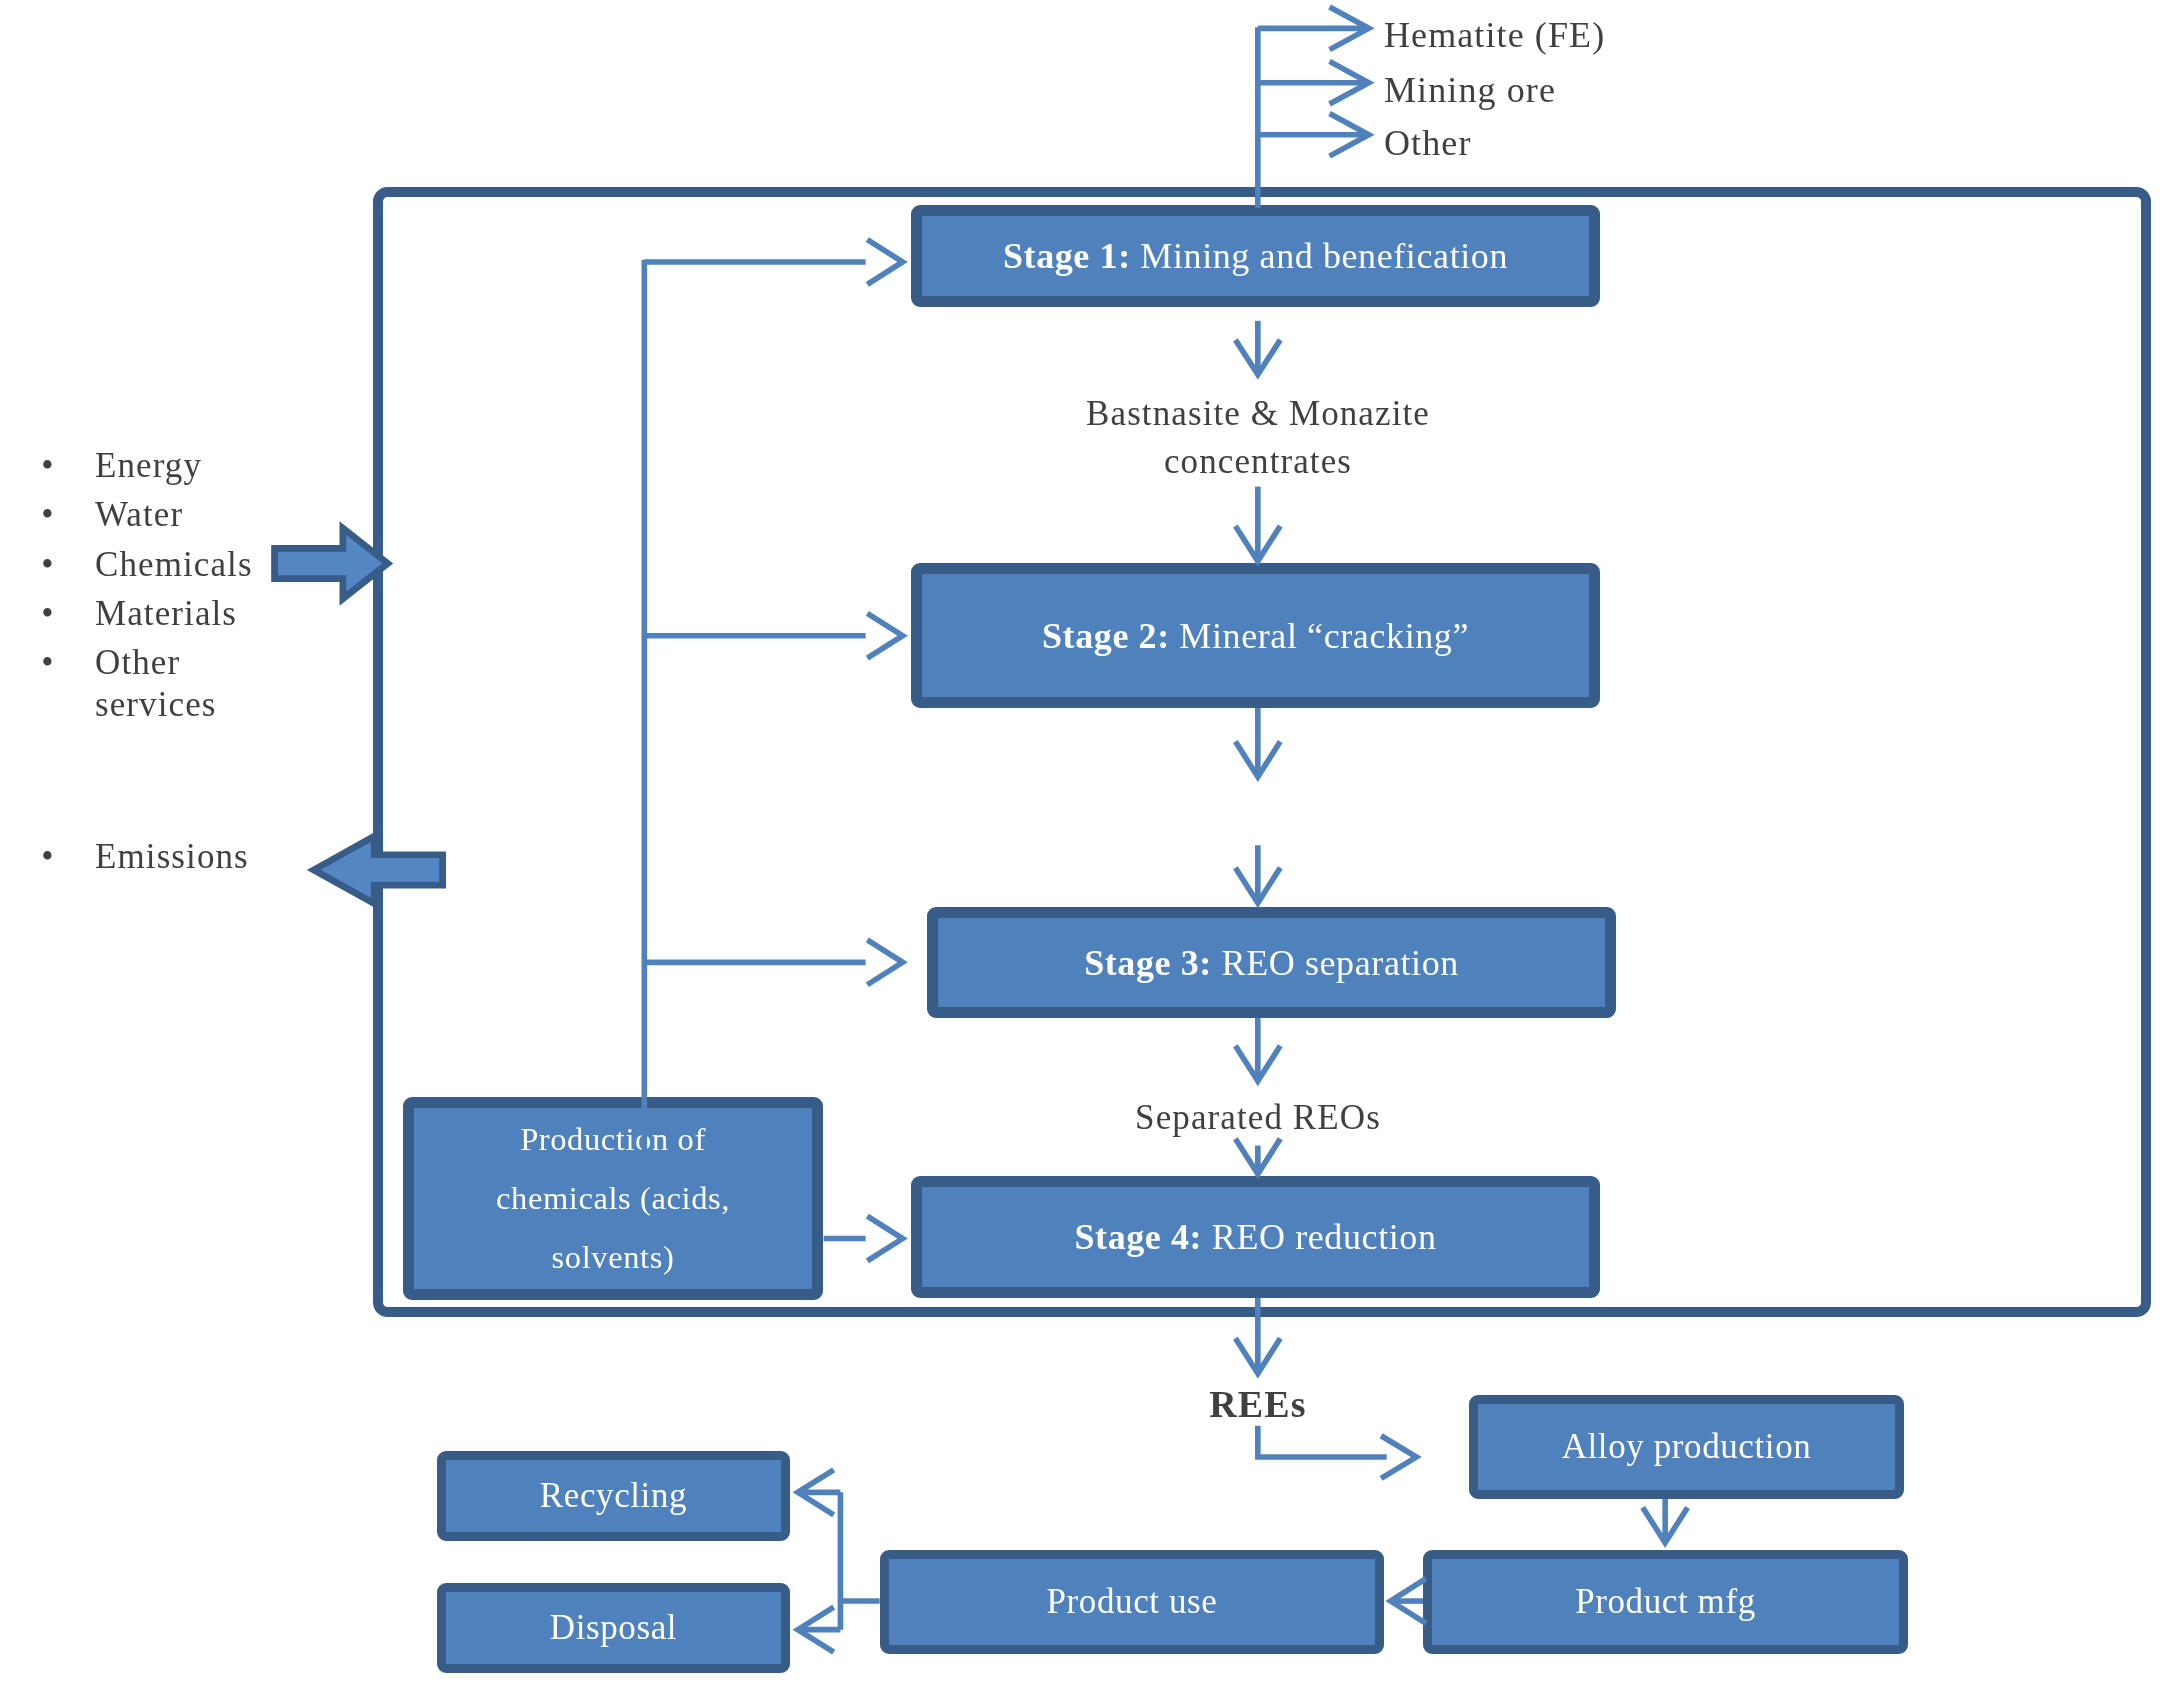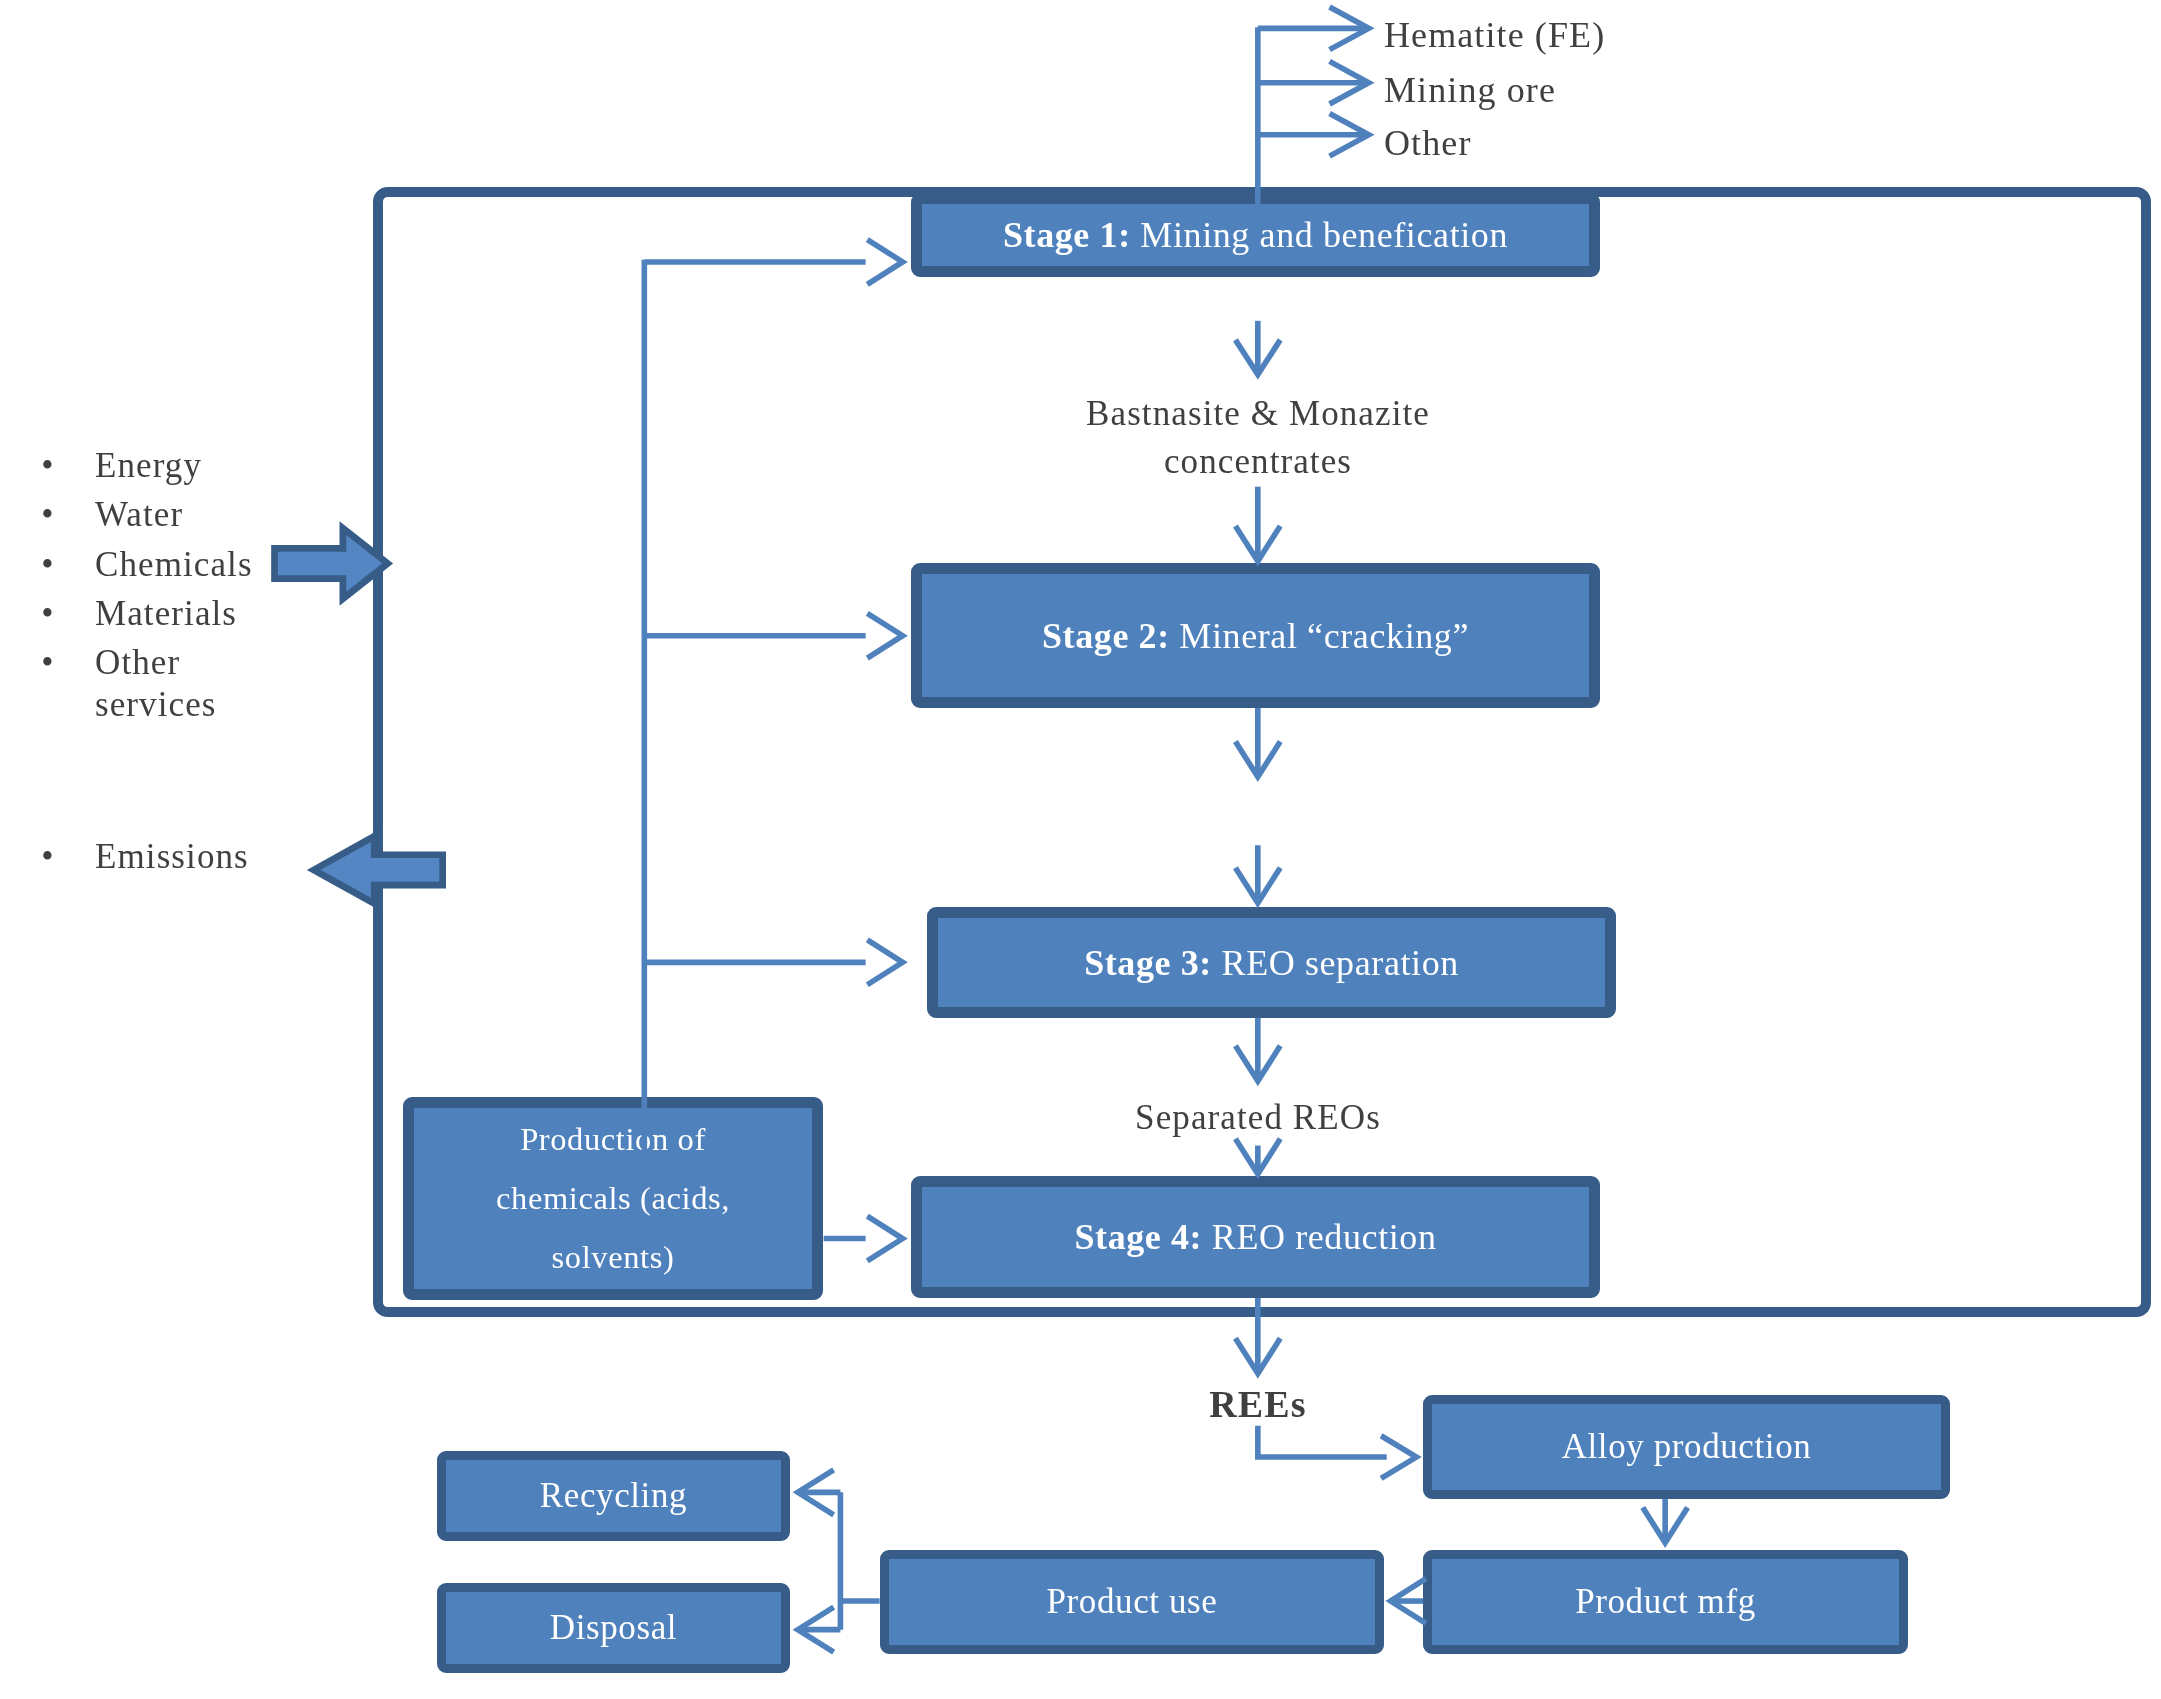--- a/index.html
+++ b/index.html
@@ -89,21 +89,21 @@
       </div>
     <div class="abs blk bullet-row" style="top:239px;width:100%;">
       <span class="bullet-text">services</span>
       </div>
   </div>
   <div class="abs blk bullet-row" style="left:0;top:832px;width:370px;">
     <span class="bullet-dot">•</span>
     <span class="bullet-text">Emissions</span>
     </div>
 
-  <div class="abs node stage-box" style="left:911px;top:193px;width:689px;height:84px;align-items:center;">
+  <div class="abs node stage-box" style="left:911px;top:205px;width:689px;height:102px;align-items:center;">
     <div class="inner"><span class="stage-label">Stage 1:</span><span class="stage-title"> Mining and benefication</span></div>
   </div>
   <div class="abs node stage-box" style="left:911px;top:563px;width:689px;height:145px;">
     <div class="inner"><span class="stage-label">Stage 2:</span><span class="stage-title"> Mineral “cracking”</span></div>
   </div>
   <div class="abs node stage-box" style="left:911px;top:907px;width:689px;height:111px;margin-left:16px;">
     <div class="inner"><span class="stage-label">Stage 3:</span><span class="stage-title"> REO separation</span></div>
   </div>
   <div class="abs node stage-box" style="left:911px;top:1176px;width:689px;height:122px;">
     <div class="inner"><span class="stage-label">Stage 4:</span><span class="stage-title"> REO reduction</span></div>
@@ -123,21 +123,21 @@
   <div class="abs blk center" style="left:978px;top:440px;width:560px;height:44px;">
     <span>concentrates</span>
     </div>
   <div class="abs blk center" style="left:978px;top:1096px;width:560px;height:44px;">
     <span>Separated REOs</span>
     </div>
   <div class="abs blk center rees" style="left:1090px;top:1382px;width:336px;height:44px;">
     <span>REEs</span>
     </div>
 
-  <div class="abs node node-sm" style="left:1423px;top:1395px;width:527px;height:104px;border-width:9px;">
+  <div class="abs node node-sm" style="left:1469px;top:1395px;width:435px;height:104px;border-width:9px;">
     <div class="inner">Alloy production</div>
     </div>
   <div class="abs node node-sm" style="left:1423px;top:1550px;width:485px;height:104px;border-width:9px;">
     <div class="inner">Product mfg</div>
     </div>
   <div class="abs node node-sm" style="left:880px;top:1550px;width:504px;height:104px;border-width:9px;">
     <div class="inner">Product use</div>
     </div>
   <div class="abs node node-sm" style="left:437px;top:1451px;width:353px;height:90px;border-width:9px;">
     <div class="inner">Recycling</div>

